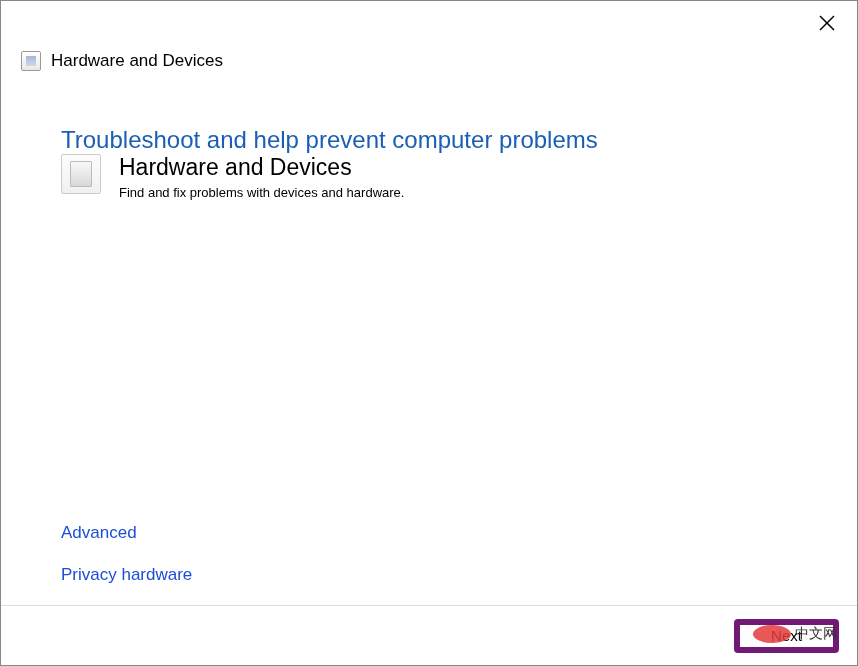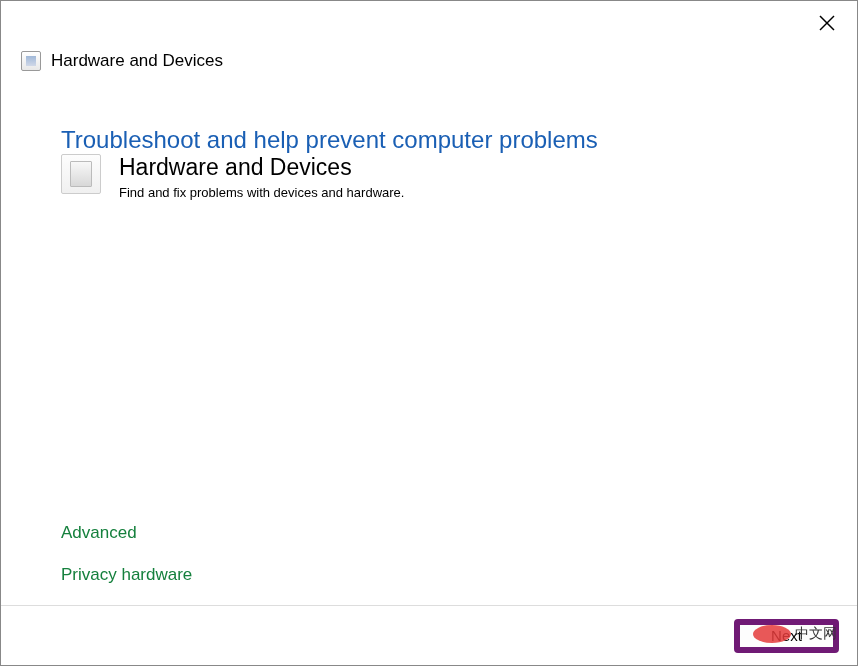--- a/index.html
+++ b/index.html
@@ -107,21 +107,21 @@
     }
     .lower-section {
       position: absolute;
       left: 60px;
       bottom: 80px;
       display: flex;
       flex-direction: column;
       gap: 22px;
     }
     .link {
-      color: #15803d;
+      color: #1d4ed8;
       font-size: 17px;
       cursor: pointer;
     }
     .publisher-row {
       font-size: 17px;
       color: #000;
     }
     .footer {
       position: absolute;
       bottom: 0;

